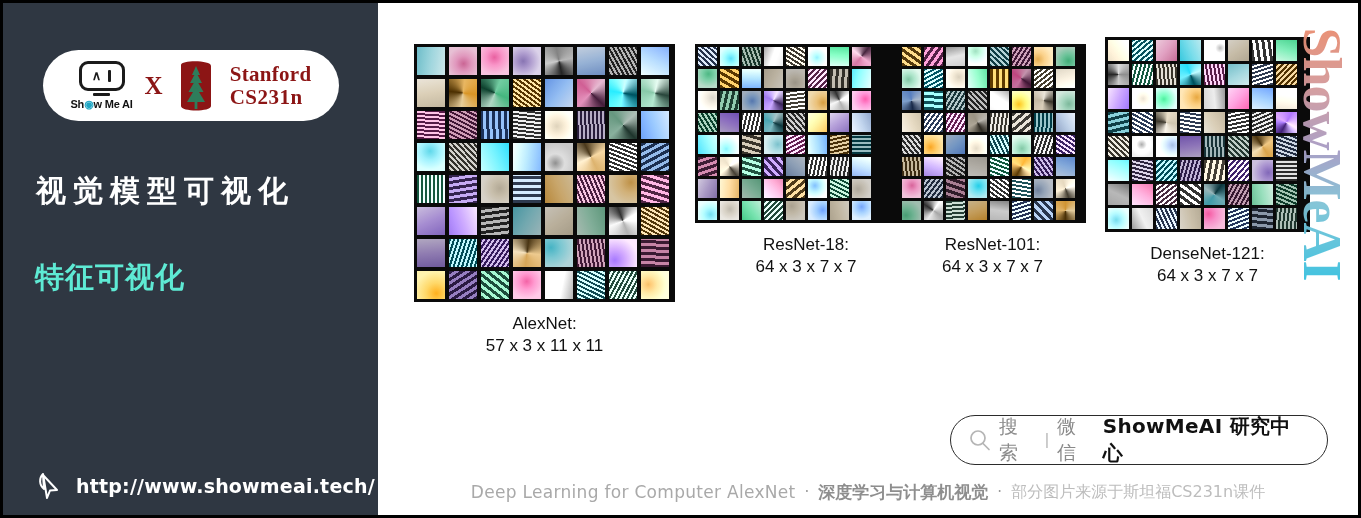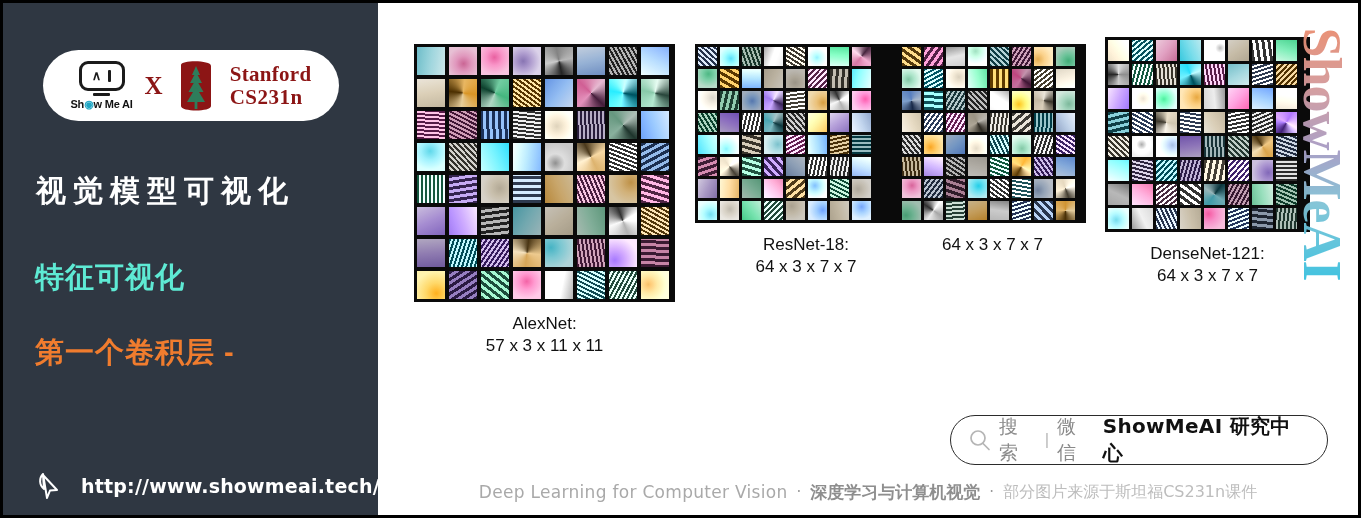--- a/index.html
+++ b/index.html
@@ -56,21 +56,21 @@
   }
   .side-h2 {
     position:absolute; left:32px; top:330px;
     color:#F07C2E; font-size:29px; font-weight:bold; letter-spacing:1px;
   }
   .side-h3 {
     position:absolute; left:32px; top:400px;
     color:#F07C2E; font-size:29px; font-weight:bold; letter-spacing:1px;
   }
   .side-url-row {
-    position:absolute; left:34px; top:468px; display:flex; align-items:center; gap:16px;
+    position:absolute; left:34px; top:468px; display:flex; align-items:center; gap:11px;
   }
   .cursor-ico { width:28px; height:30px; }
   .side-url {
     color:#fff; font-size:19px; font-weight:bold; letter-spacing:.2px;
     font-family:"DejaVu Sans", sans-serif;
   }
 
   
   .main {
     position:absolute; left:378px; top:0; width:983px; height:518px;
@@ -175,21 +175,20 @@
       </div>
 
       <div class="stanford-words">
         <div class="l1">Stanford</div>
         <div class="l2">CS231n</div>
       </div>
     </div>
 
     <div class="side-title">视觉模型可视化</div>
     <div class="side-h1">特征可视化</div>
-    <div class="side-h2">第一个卷积层 -</div>
 
     <div class="side-url-row">
       <svg class="cursor-ico" viewBox="0 0 28 30">
         <path d="M6 3 C2 7, 2 14, 7 18 L6 4 L20 19 L13 19.5 L10 27 Z" fill="none" stroke="#ffffff" stroke-width="2" stroke-linejoin="round"></path>
       </svg>
       <span class="side-url">http://www.showmeai.tech/</span>
     </div>
   </div>
 
   <div class="main">
@@ -401,20 +400,21 @@
           <div class="cell" style="background: radial-gradient(circle at 20.6875% 75.5682%, rgb(111, 195, 154) 0%, rgb(157, 224, 192) 35%, rgb(212, 240, 226) 75%); filter: saturate(1.3) brightness(0.78);"></div>
           <div class="cell" style="background: conic-gradient(from 124deg, rgb(154, 154, 154), rgb(216, 216, 216), rgb(42, 42, 42), rgb(239, 239, 239), rgb(154, 154, 154)); filter: saturate(1.06) brightness(1.08);"></div>
           <div class="cell" style="background: repeating-linear-gradient(175deg, rgb(30, 68, 54) 0px, rgb(30, 68, 54) 2px, rgb(212, 240, 226) 2px, rgb(212, 240, 226) 4px); filter: saturate(0.72) brightness(0.94);"></div>
           <div class="cell" style="background: linear-gradient(340deg, rgb(216, 164, 79), rgb(238, 200, 135), rgb(244, 224, 184)); filter: saturate(1.26) brightness(0.79);"></div>
           <div class="cell" style="background: linear-gradient(188deg, rgb(154, 154, 154), rgb(239, 239, 239), rgb(216, 216, 216)); filter: saturate(0.99) brightness(0.85);"></div>
           <div class="cell" style="background: repeating-linear-gradient(162deg, rgb(34, 48, 74) 0px, rgb(34, 48, 74) 2px, rgb(214, 226, 242) 2px, rgb(214, 226, 242) 4px); filter: saturate(1.13) brightness(1.13);"></div>
           <div class="cell" style="background: repeating-linear-gradient(46deg, rgb(34, 48, 74) 0px, rgb(34, 48, 74) 3px, rgb(168, 196, 232) 3px, rgb(168, 196, 232) 6px); filter: saturate(0.91) brightness(1.08);"></div>
           <div class="cell" style="background: conic-gradient(from 1deg, rgb(216, 164, 79), rgb(244, 224, 184), rgb(74, 52, 16), rgb(238, 200, 135), rgb(216, 164, 79)); filter: saturate(1.26) brightness(0.91);"></div>
         </div>
       <div class="cap">
+        <span class="n">ResNet-101:</span>
         <span class="d">64 x 3 x 7 x 7</span>
       </div>
     </div>
 
     <div class="fig" id="fig-densenet121">
       <div class="grid" style="grid-template-columns: repeat(8, 21px); grid-template-rows: repeat(8, 21px); gap: 3px;">
           <div class="cell" style="background: linear-gradient(55deg, rgb(200, 192, 176), rgb(224, 216, 200), rgb(242, 238, 230)); filter: saturate(1.32) brightness(1.18);"></div>
           <div class="cell" style="background: repeating-linear-gradient(140deg, rgb(18, 68, 76) 0px, rgb(18, 68, 76) 2px, rgb(205, 240, 244) 2px, rgb(205, 240, 244) 4px); filter: saturate(1.37) brightness(1.14);"></div>
           <div class="cell" style="background: linear-gradient(308deg, rgb(208, 106, 154), rgb(232, 158, 196), rgb(240, 200, 221)); filter: saturate(0.87) brightness(1);"></div>
           <div class="cell" style="background: linear-gradient(67deg, rgb(94, 200, 216), rgb(151, 224, 234), rgb(205, 240, 244)); filter: saturate(1.42) brightness(0.96);"></div>
@@ -494,21 +494,21 @@
         <circle cx="9" cy="9" r="7" fill="none" stroke="#b5b5b5" stroke-width="1.7"></circle>
         <line x1="14" y1="14.5" x2="20" y2="20.5" stroke="#b5b5b5" stroke-width="1.7" stroke-linecap="round"></line>
       </svg>
       <span class="pill-t1">搜索</span>
       <span class="pill-sep">|</span>
       <span class="pill-t2">微信</span>
       <span class="pill-t3">ShowMeAI 研究中心</span>
     </div>
 
     <div class="footer">
-      <span class="en">Deep Learning for Computer Vision</span>
+      <span class="en">Deep Learning for Computer AlexNet</span>
       <span class="dot">·</span>
       <span class="cn-b">深度学习与计算机视觉</span>
       <span class="dot">·</span>
       <span class="cn">部分图片来源于斯坦福CS231n课件</span>
     </div>
 
   </div>
 </div>
 
 </body></html>

